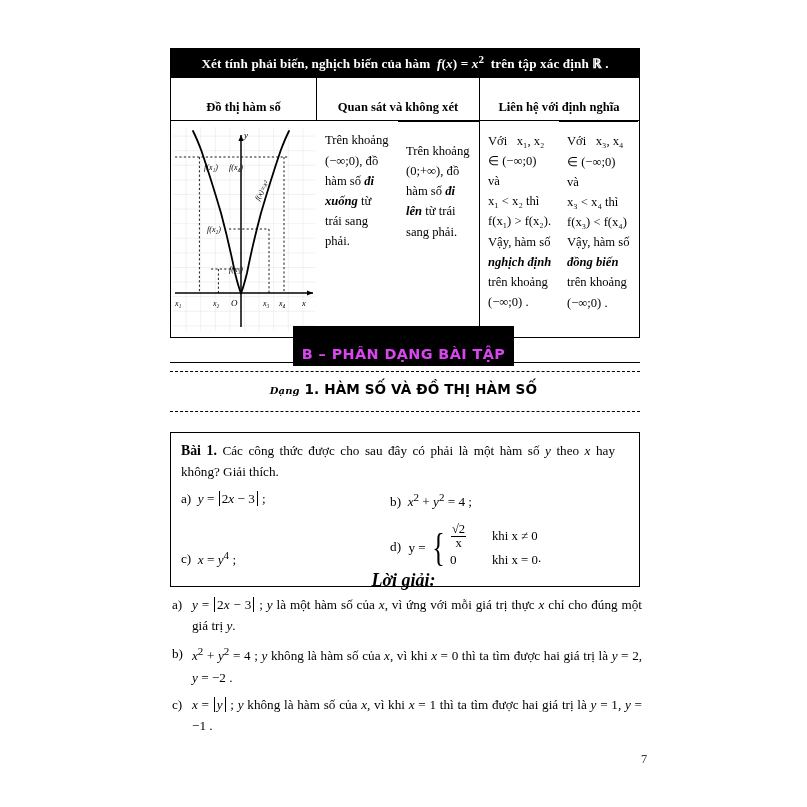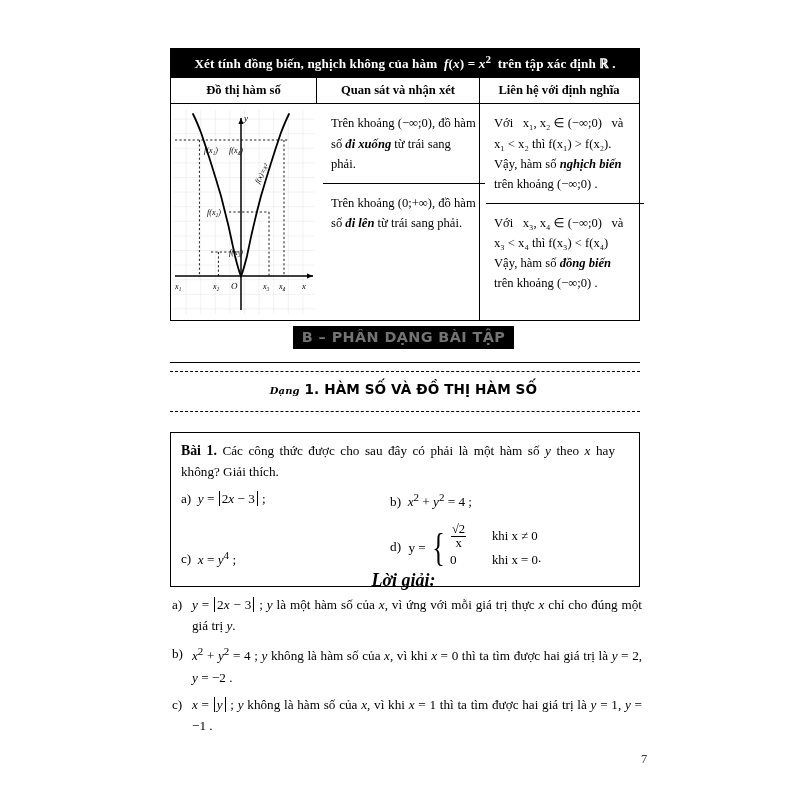--- a/index.html
+++ b/index.html
@@ -68,37 +68,36 @@
   }
   .tbl-cell:last-child { border-right: none; }
   .col1 { width: 146px; }
   .col2 { width: 163px; }
   .col3 { width: 158px; }
 
   .tbl-head .tbl-cell {
     text-align: center;
     font-weight: bold;
     font-size: 12.6px;
-    padding-top: 5px;
+    padding-top: 22px;
     padding-bottom: 5px;
     white-space: nowrap;
   }
 
   .body-row { border-top: 1.4px solid #000; }
   .graphcell {
     padding: 0;
     position: relative;
   }
 
   
   .stack {
     display: flex;
-    flex-direction: column;
+    flex-direction: row;
     width: 100%;
-    margin-left: 6px;
   }
   .sub {
     box-sizing: border-box;
     padding: 9px 7px 9px 8px;
     font-size: 12.6px;
     line-height: 1.6;
     flex: 1 1 0;
     display: flex;
     flex-direction: column;
     justify-content: center;
@@ -119,26 +118,26 @@
   
   .b-band {
     position: absolute;
     left: 0; right: 0;
     top: 326px;
     text-align: center;
   }
   .b-title {
     display: inline-block;
     background: #000;
-    color: #737373;
+    color: #d946ef;
     font-family: "DejaVu Sans", sans-serif;
     font-weight: bold;
     font-size: 14.4px;
     letter-spacing: 0.4px;
-    padding: 3px 9px 4px 9px;
+    padding: 20px 9px 4px 9px;
   }
   .hr-solid {
     position: absolute;
     left: 170px;
     width: 470px;
     top: 362px;
     border-top: 1.1px solid #000;
   }
   .hr-dashed {
     position: absolute;
@@ -266,29 +265,29 @@
 </style>
 </head>
 <body>
 
 <div class="page">
 
 
   <div class="maintable">
 
     <div class="tbl-titlebar">
-      <span>Xét tính đồng biến, nghịch không của hàm</span>
+      <span>Xét tính phải biến, nghịch biến của hàm</span>
       <span>&nbsp;<i class="mv">f</i>(<i class="mv">x</i>) = <i class="mv">x</i><sup>2</sup>&nbsp;</span>
       <span>trên tập xác định</span>
       <span>ℝ .</span>
     </div>
 
     <div class="tbl-row tbl-head">
       <div class="tbl-cell col1">Đồ thị hàm số</div>
-      <div class="tbl-cell col2">Quan sát và nhận xét</div>
+      <div class="tbl-cell col2">Quan sát và không xét</div>
       <div class="tbl-cell col3">Liên hệ với định nghĩa</div>
     </div>
 
     <div class="tbl-row body-row">
 
       <div class="tbl-cell col1 graphcell">
         <div class="graphwrap">
           <svg width="146" height="216" viewBox="0 0 146 216">
             <defs>
               <pattern id="gridsm" width="14.6" height="14.6" patternUnits="userSpaceOnUse">
@@ -364,21 +363,21 @@
           <div class="sub">
             <div>
               <span>Với</span>&nbsp;&nbsp;
               <span>x₁, x₂ ∈</span>
               <span>(−∞;0)</span>&nbsp;&nbsp;
               <span>và</span>
             </div>
             <div>x₁ &lt; x₂ thì f(x₁) &gt; f(x₂).</div>
             <div>
               <span>Vậy, hàm số</span>
-              <span class="bi">nghịch biến</span>
+              <span class="bi">nghịch định</span>
             </div>
             <div>
               <span>trên khoảng</span>
               <span>(−∞;0) .</span>
             </div>
           </div>
 
           <div class="sub divider">
             <div>
               <span>Với</span>&nbsp;&nbsp;

